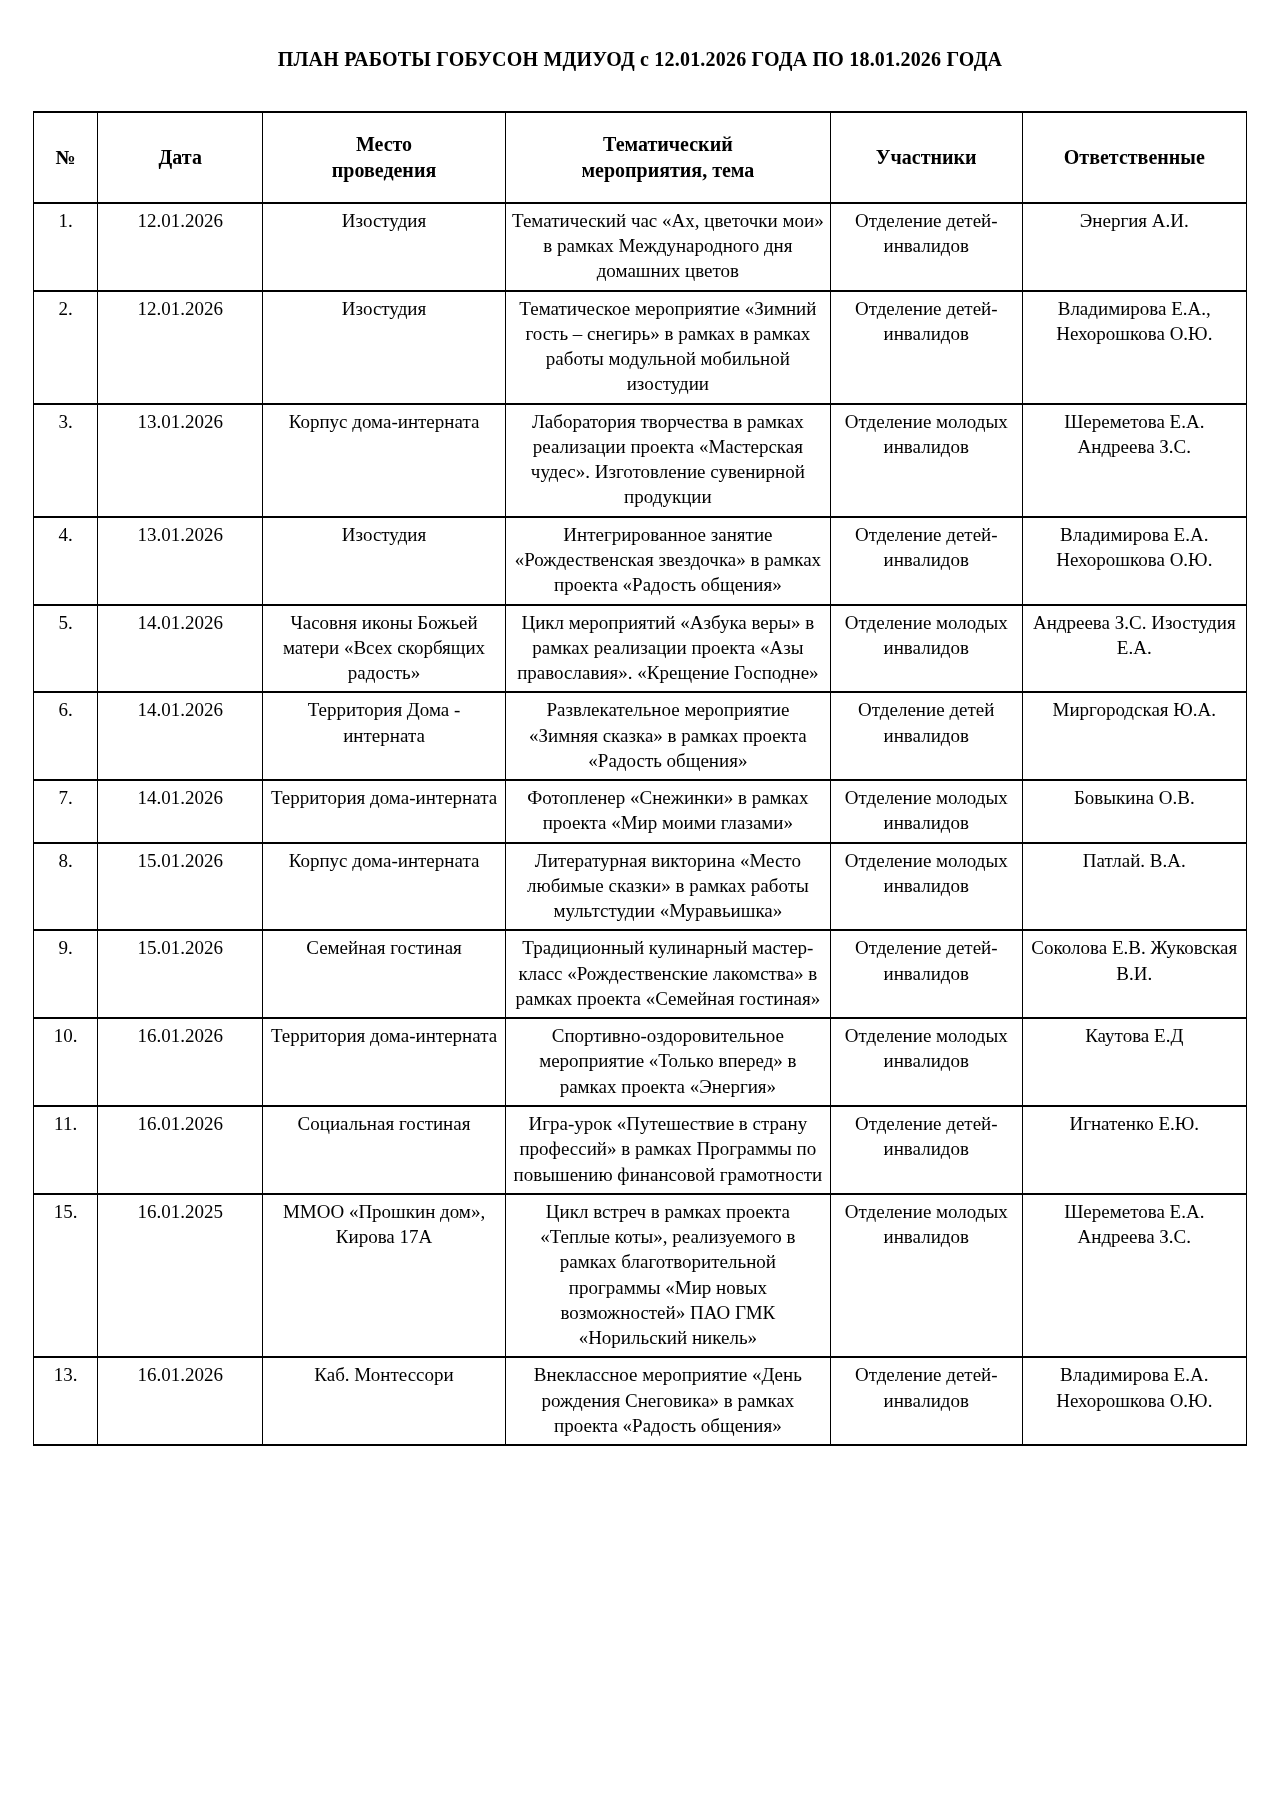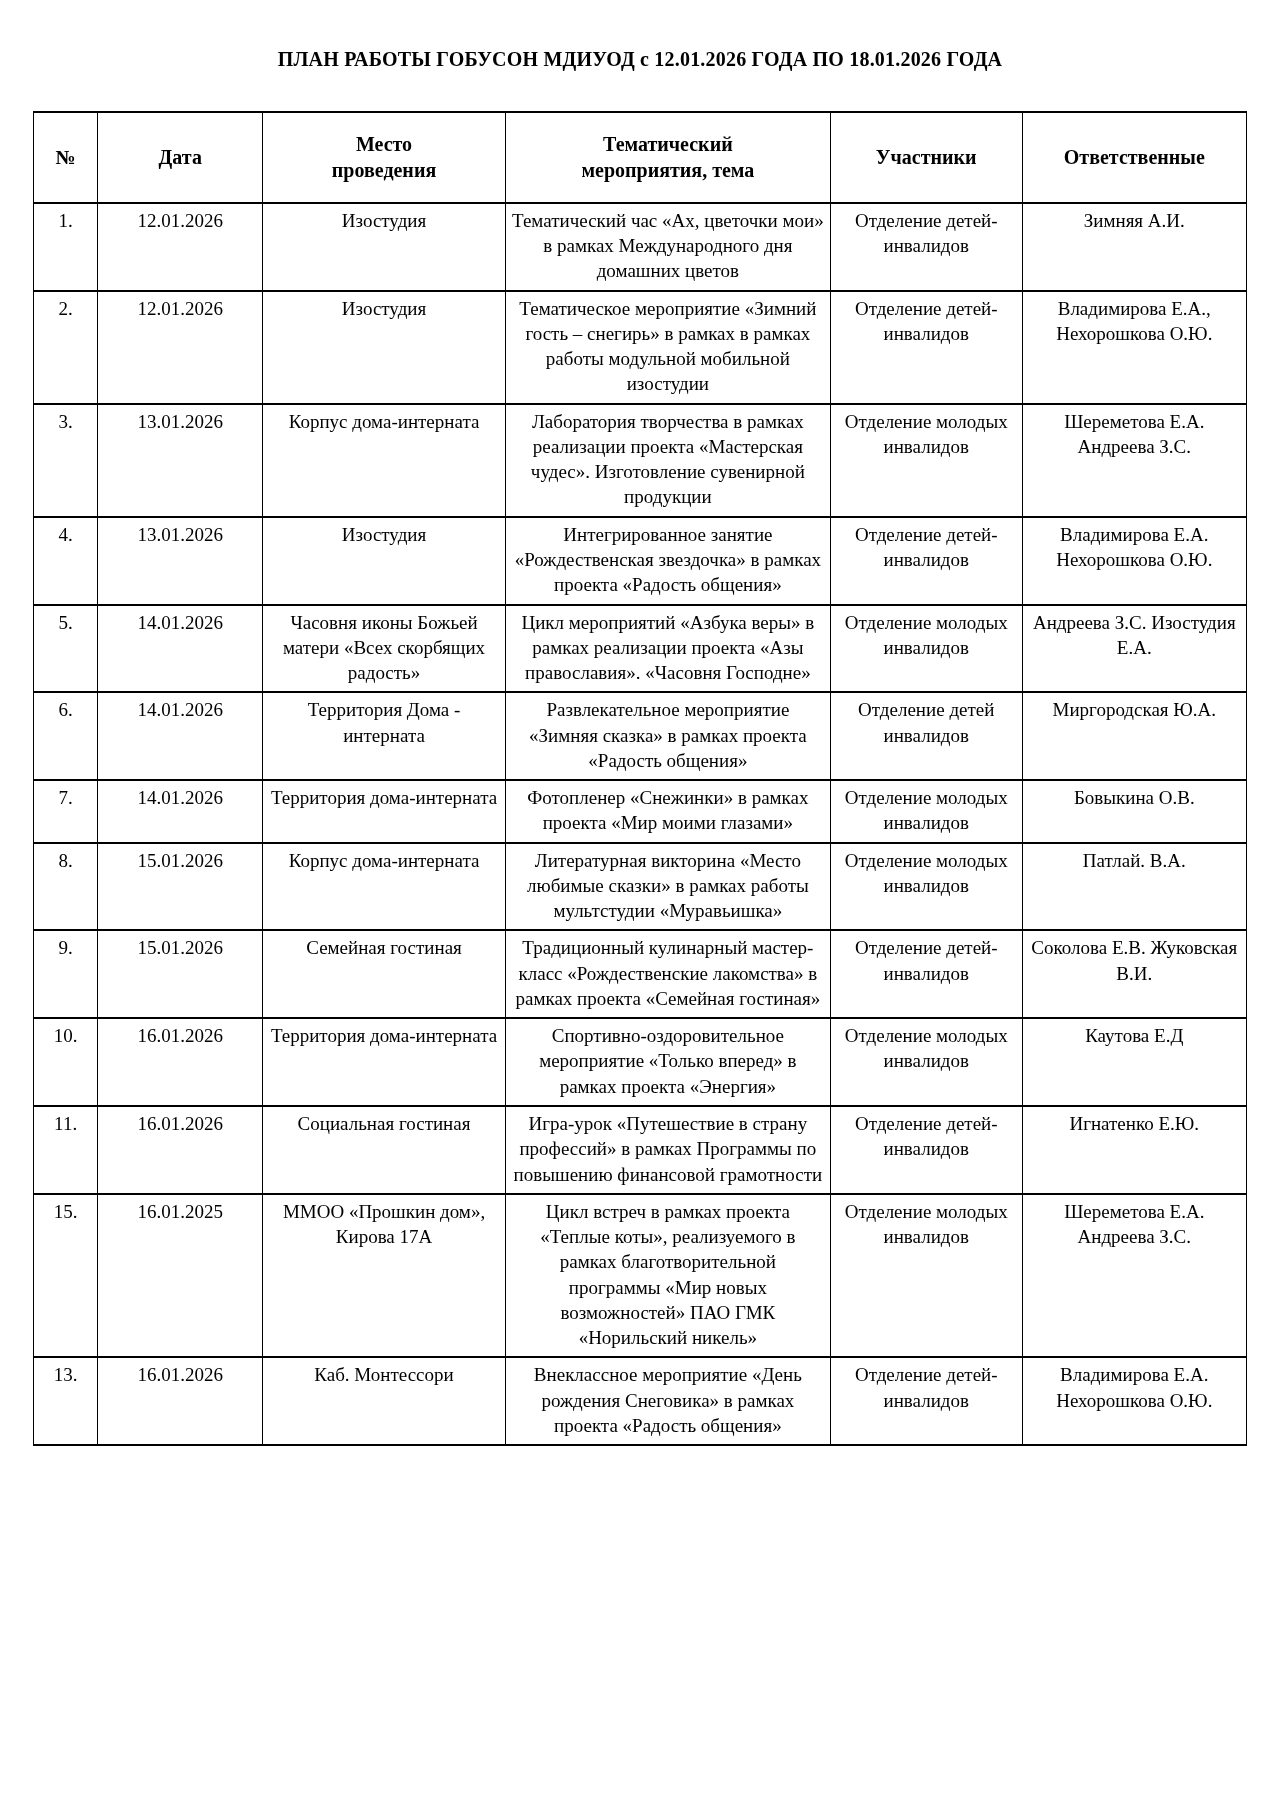--- a/index.html
+++ b/index.html
@@ -88,21 +88,21 @@
         <th>Ответственные</th>
       </tr>
     </thead>
     <tbody id="plan-tbody">
         <tr>
           <td>1.</td>
           <td>12.01.2026</td>
           <td>Изостудия</td>
           <td>Тематический час «Ах, цветочки мои» в рамках Международного дня домашних цветов</td>
           <td>Отделение детей-инвалидов</td>
-          <td>Зимняя А.И.</td>
+          <td>Энергия А.И.</td>
         </tr>
         <tr>
           <td>2.</td>
           <td>12.01.2026</td>
           <td>Изостудия</td>
           <td>Тематическое мероприятие «Зимний гость – снегирь» в рамках в рамках работы модульной мобильной изостудии</td>
           <td>Отделение детей-инвалидов</td>
           <td>Владимирова Е.А., Нехорошкова О.Ю.</td>
         </tr>
         <tr>
@@ -118,21 +118,21 @@
           <td>13.01.2026</td>
           <td>Изостудия</td>
           <td>Интегрированное занятие «Рождественская звездочка» в рамках проекта «Радость общения»</td>
           <td>Отделение детей-инвалидов</td>
           <td>Владимирова Е.А. Нехорошкова О.Ю.</td>
         </tr>
         <tr>
           <td>5.</td>
           <td>14.01.2026</td>
           <td>Часовня иконы Божьей матери «Всех скорбящих радость»</td>
-          <td>Цикл мероприятий «Азбука веры» в рамках реализации проекта «Азы православия». «Часовня Господне»</td>
+          <td>Цикл мероприятий «Азбука веры» в рамках реализации проекта «Азы православия». «Крещение Господне»</td>
           <td>Отделение молодых инвалидов</td>
           <td>Андреева З.С. Изостудия Е.А.</td>
         </tr>
         <tr>
           <td>6.</td>
           <td>14.01.2026</td>
           <td>Территория Дома - интерната</td>
           <td>Развлекательное мероприятие «Зимняя сказка» в рамках проекта «Радость общения»</td>
           <td>Отделение детей инвалидов</td>
           <td>Миргородская Ю.А.</td>

